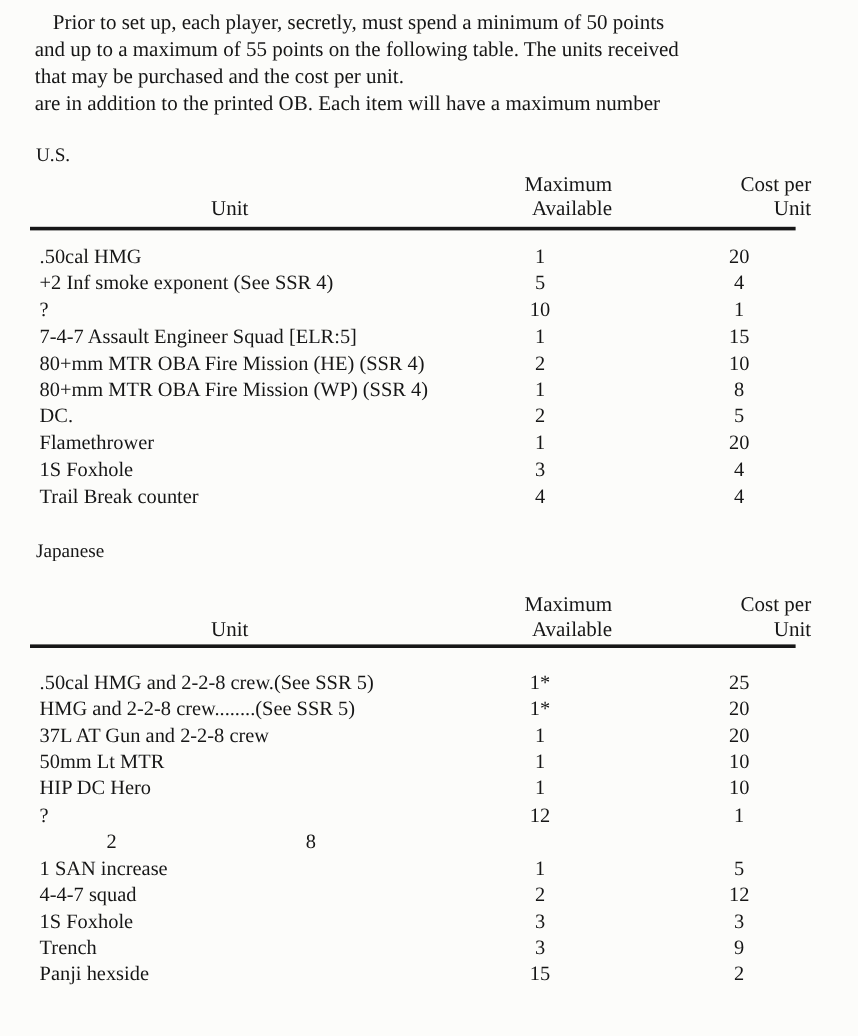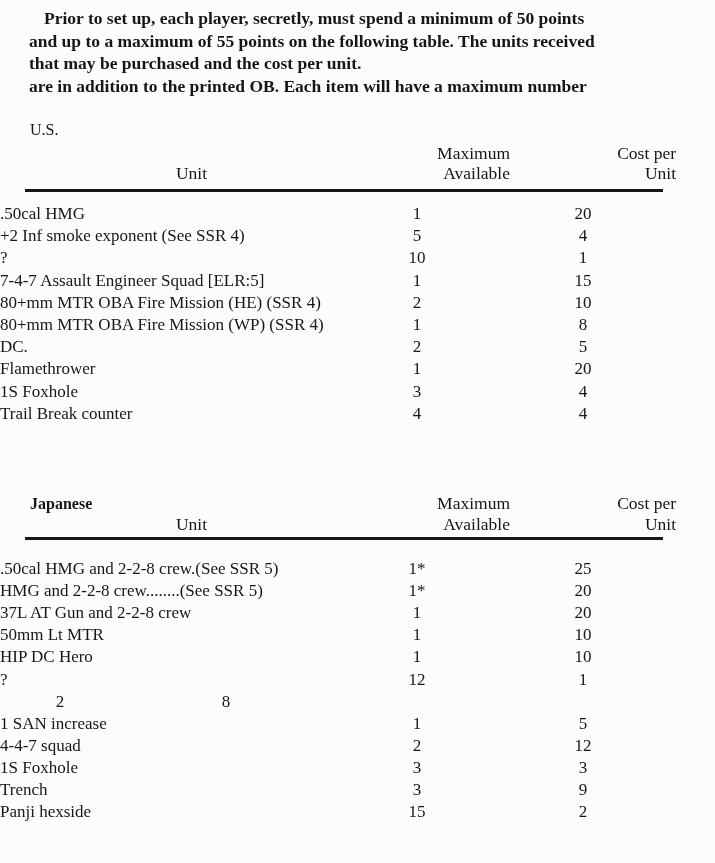--- a/index.html
+++ b/index.html
@@ -14,31 +14,31 @@
   }
   
   .intro {
     position: absolute;
     top: 7px;
     left: 29px;
     width: 660px;
     font-size: 17.5px;
     line-height: 22.6px;
   }
-  .intro .line { white-space: nowrap; font-weight: bold; }
+  .intro .line { white-space: nowrap; }
   .intro .line.first { text-indent: 15px; }
 
   
   .section-label {
     position: absolute;
     left: 30px;
     font-size: 16px;
   }
   .label-us { top: 121px; }
-  .label-jp { top: 495px; font-weight: bold; }
+  .label-jp { top: 451px; }
 
   
   .hdr {
     position: absolute;
     width: 120px;
     text-align: right;
     font-size: 17.5px;
     line-height: 20px;
     white-space: nowrap;
   }
@@ -62,20 +62,21 @@
   .rule-us { top: 189px; }
   .rule-jp { top: 537px; }
 
   
   .rows { position: absolute; left: 0; right: 0; }
   .rows-us { top: 203px; }
   .rows-jp { top: 558px; }
   .row {
     display: flex;
     align-items: center;
+    padding-left: 33px;
     font-size: 17px;
     white-space: nowrap;
   }
   .rows-us .row { height: 22.2px; }
   .rows-jp .row { height: 22.1px; }
   .cell-unit { width: 357px; }
   .cell-max  { width: 120px; text-align: center; }
   .cell-gap  { width: 46px; }
   .cell-cost { width: 120px; text-align: center; }
 </style>

